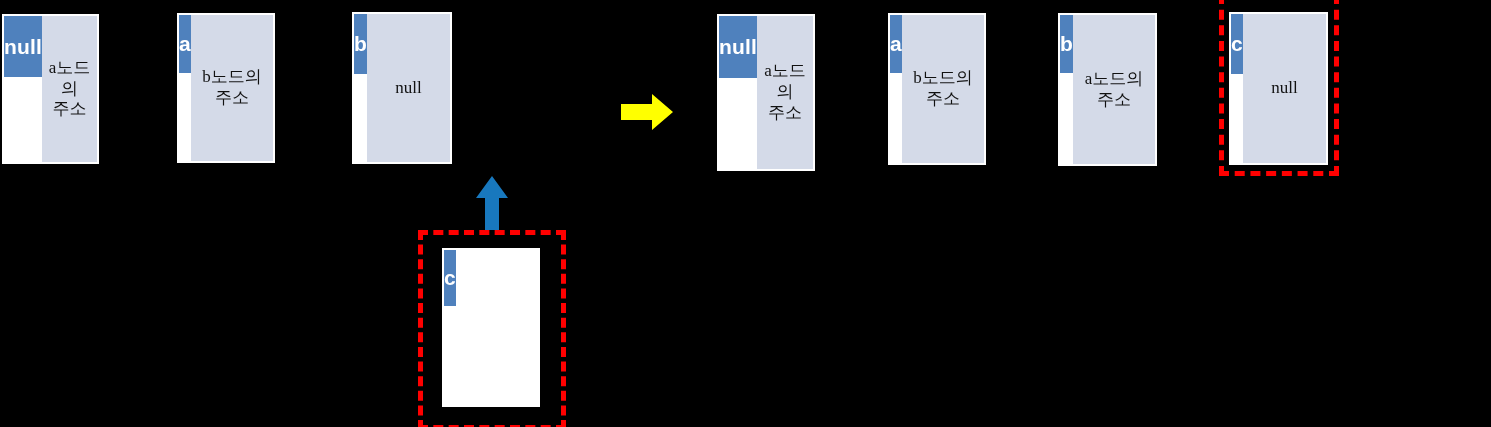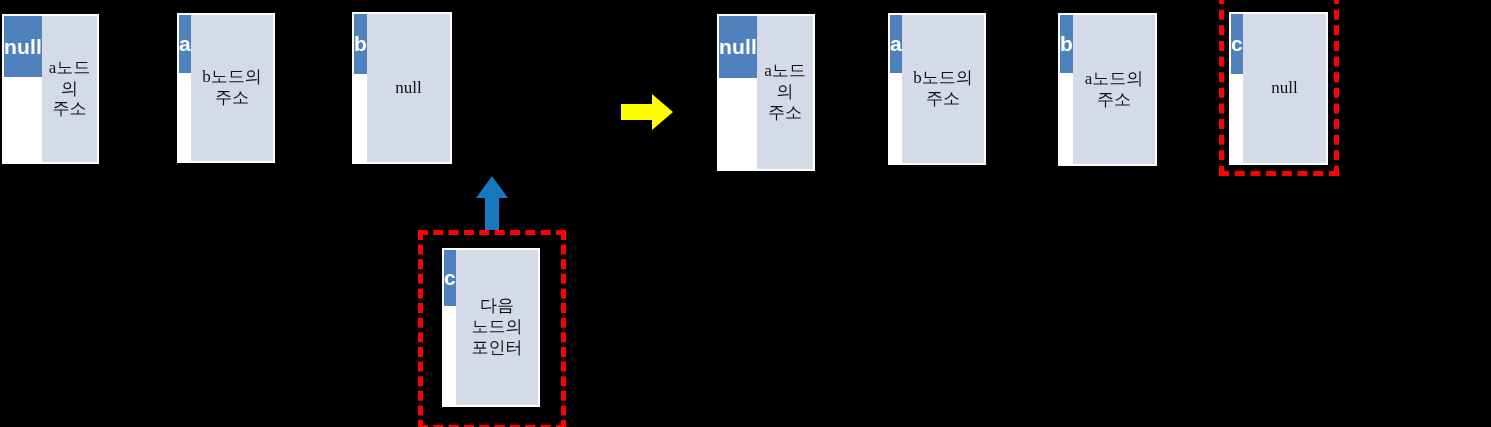--- a/index.html
+++ b/index.html
@@ -124,20 +124,17 @@
   <div class="dash-box" style="left:1219px; top:-6px; width:120px; height:182px;"></div>
 
   <div class="blue-arrow" style="left:472px; top:174px; width:40px; height:58px;">
     <svg width="40" height="58" viewBox="0 0 40 58" aria-hidden="true">
       <polygon points="20,2 36,24 27,24 27,56 13,56 13,24 4,24" fill="#1878be"></polygon>
     </svg>
   </div>
 
   <div class="node" style="left:442px; top:248px; width:98px; height:159px;">
     <div class="node-header" style="height:56px;">c</div>
-    <div class="node-body">다음
-노드의
-포인터</div>
   </div>
 
   <div class="dash-box" style="left:418px; top:230px; width:148px; height:200px;"></div>
 
 </div>
 
 </body></html>

